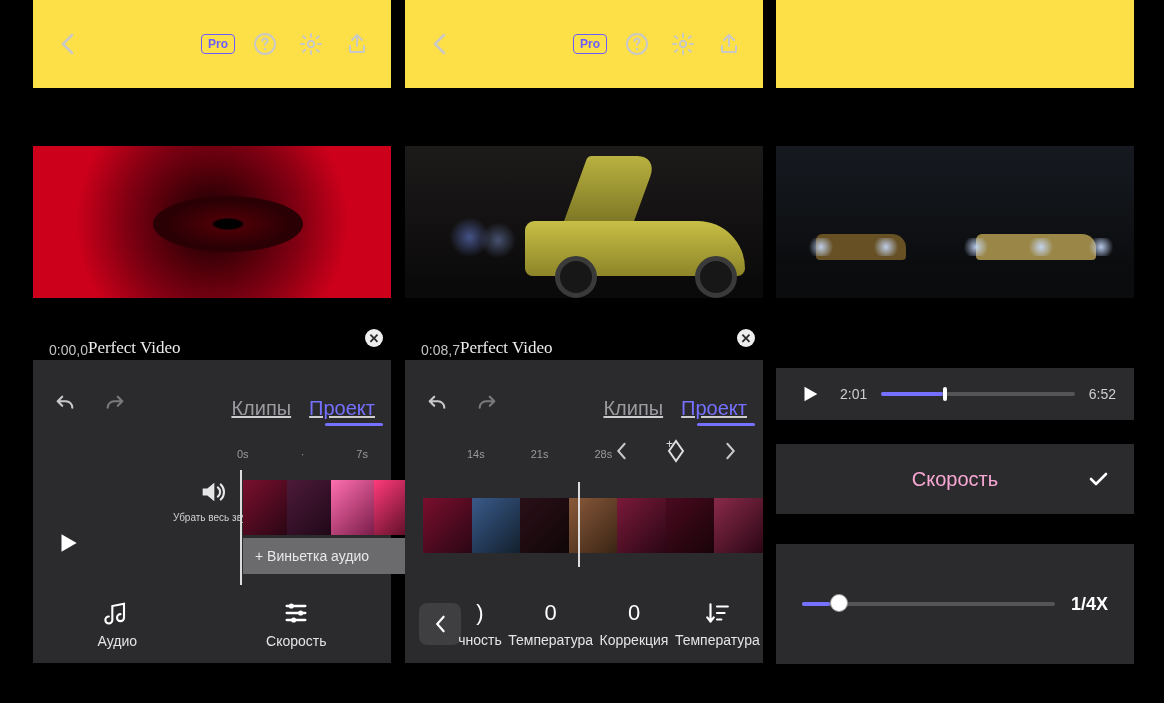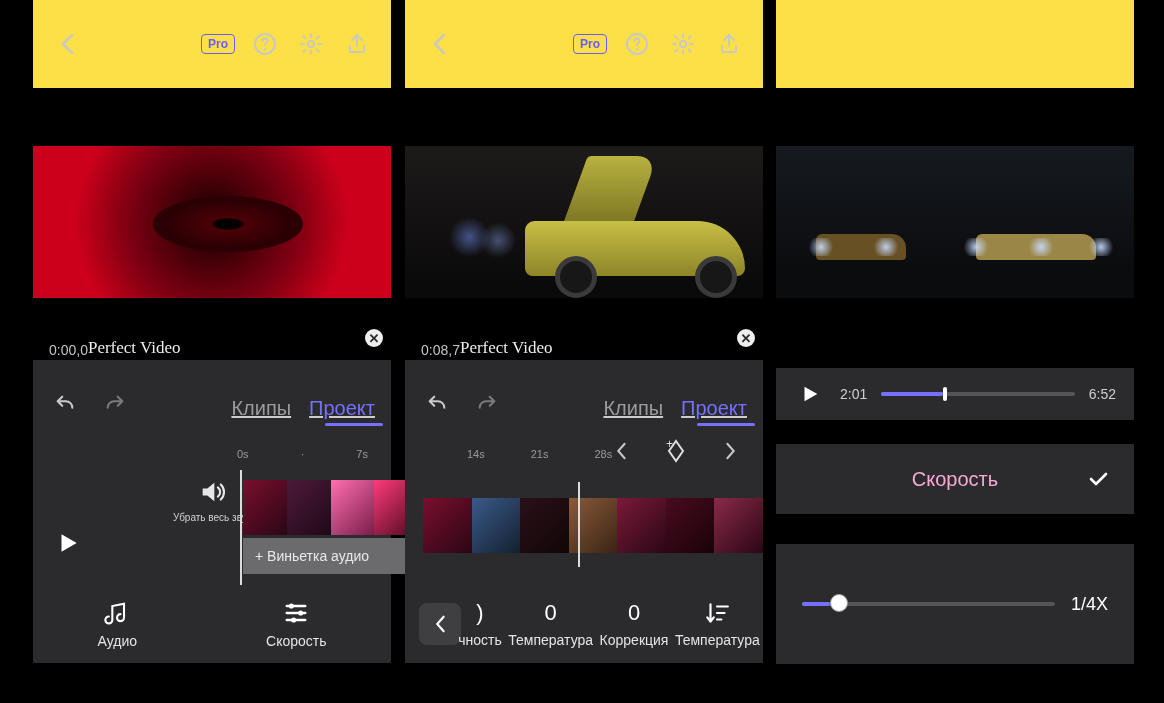--- a/index.html
+++ b/index.html
@@ -161,21 +161,21 @@
   .p3 { left:776px; top:0; width:358px; height:703px;}
   .p3 .header { height:88px;}
   .p3 .preview.cars2 { margin-top:58px; height:152px;}
   .p3 .playbar { background:#2b2b2e; height:52px; margin-top:70px; display:flex; align-items:center; gap:14px; padding:16px 18px;}
   .p3 .playbar .time{font-size:14px;color:#cfcfcf;}
   .p3 .slider{flex:1;height:4px;background:#555;position:relative;border-radius:2px;}
   .p3 .slider .fill{position:absolute;left:0;top:0;height:100%;width:32%;background:#7670ff;border-radius:2px;}
   .p3 .slider .knob{position:absolute;left:32%;top:-5px;width:4px;height:14px;background:#fff;border-radius:2px;}
   .p3 .speed-head{background:#2b2b2e;height:70px;margin-top:24px;display:flex;align-items:center;justify-content:center;color:#f9a8d4;font-size:20px;position:relative;}
   .p3 .speed-head .check{position:absolute;right:20px;color:#fff;}
-  .p3 .speed-body{background:#2b2b2e;height:120px;margin-top:30px;display:flex;align-items:center;padding:0 26px;gap:16px;}
+  .p3 .speed-body{background:#2b2b2e;height:120px;margin-top:30px;display:flex;align-items:center;padding:0 26px;gap:16px;font-weight:bold;}
   .p3 .sp-slider{flex:1;height:4px;background:#555;position:relative;border-radius:2px;}
   .p3 .sp-slider .fill{position:absolute;left:0;top:0;height:100%;width:11%;background:#7670ff;border-radius:2px;}
   .p3 .sp-slider .knob{position:absolute;left:11%;top:-8px;width:18px;height:18px;background:#fff;border-radius:50%;border:1px solid #999;}
   .p3 .speed-val{color:#fff;font-size:18px;}
 
   svg { display:block;}
 </style>
 </head>
 <body>
 

